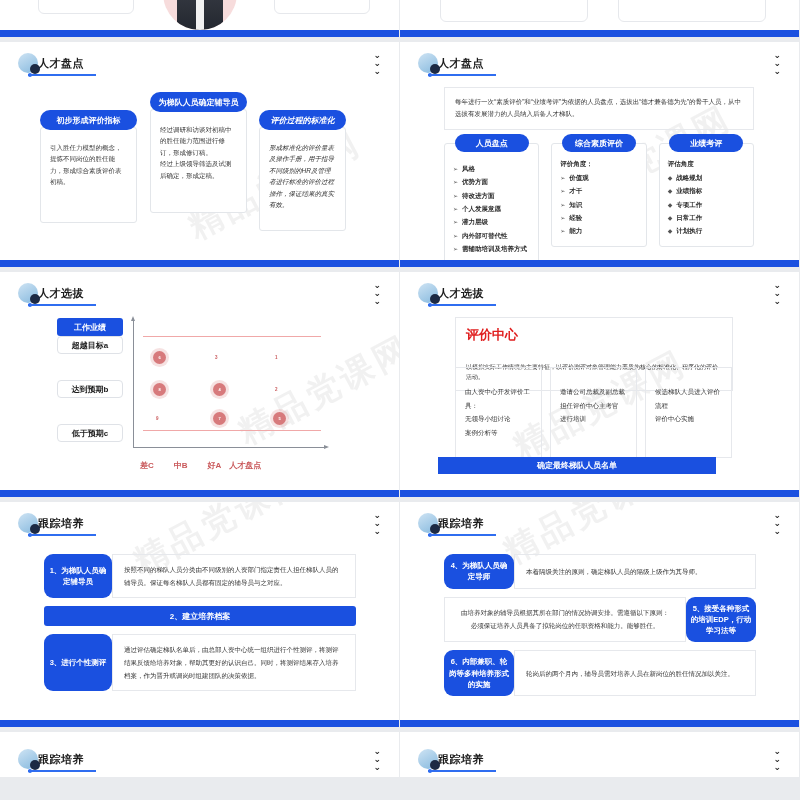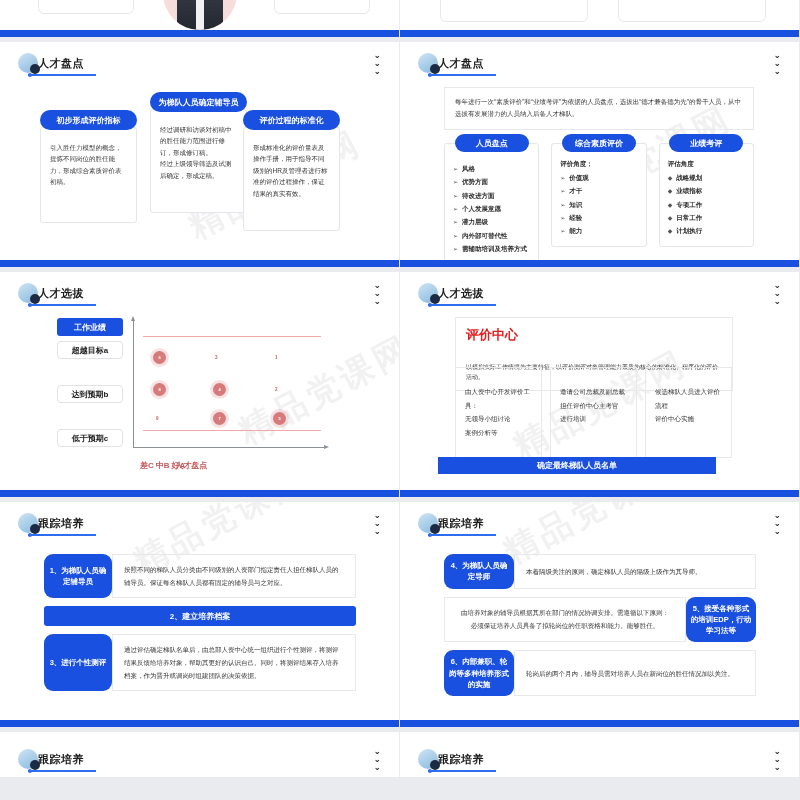--- a/index.html
+++ b/index.html
@@ -64,21 +64,21 @@
   }
   .card {
     border: 1px solid #e3e6ea; border-radius: 3px; background: #fff;
   }
   .body-txt { color: #333; line-height: 1.75; }
 
   
   .s1 .col { position: absolute; }
   .s1 .c1 { left: 40px; top: 68px; width: 97px; }
   .s1 .c2 { left: 150px; top: 50px; width: 97px; }
-  .s1 .c3 { left: 243px; top: 68px; width: 97px; }
+  .s1 .c3 { left: 259px; top: 68px; width: 87px; font-style: italic; }
   .s1 .pill { height: 20px; font-size: 8px; position: relative; z-index: 2; }
   .s1 .card { margin-top: -3px; padding: 14px 9px 8px; font-size: 6.5px; min-height: 96px; }
   .s1 .c2 .card { min-height: 104px; }
   .s1 .c3 .card { min-height: 104px; }
 
   
   .s2 .intro {
     position: absolute; left: 44px; top: 45px; width: 310px;
     border: 1px solid #e6e8ec; padding: 8px 10px; font-size: 6.5px;
     line-height: 1.9; color: #333;
@@ -122,21 +122,21 @@
     color: #fff; font-size: 4px; display: flex; align-items: center;
     justify-content: center; font-weight: bold;
     box-shadow: 0 0 0 3px rgba(215,122,124,.22);
   }
   .s3 .lbl {
     position: absolute; color: #c9585a; font-size: 4.5px; font-weight: bold;
   }
   .s3 .xlabs {
     position: absolute; left: 140px; top: 188px; width: 195px;
     color: #c9585a; font-size: 8px; font-weight: bold;
-    display: flex; gap: 2px;
+    display: flex; gap: 20px;
   }
 
   
   .s4 .top {
     position: absolute; left: 55px; top: 45px; width: 278px;
     border: 1px solid #e6e8ec; padding: 8px 10px;
   }
   .s4 .top h4 { color: #e02020; font-size: 13px; margin-bottom: 18px; }
   .s4 .top p { font-size: 6px; color: #333; line-height: 1.7; }
   .s4 .cols { position: absolute; left: 55px; top: 95px; width: 278px; display: flex; gap: 8px; }
@@ -323,21 +323,21 @@
     </div>
     <div class="chev">
       <span>⌄</span>
       <span>⌄</span>
       <span>⌄</span>
     </div>
     <div class="wm" style="left:230px; top:95px;">精品党课网</div>
 
     <div class="ylabs">
       <div class="pill">工作业绩</div>
-      <div class="ybox" style="margin-top:5px;">超越目标a</div>
+      <div class="ybox" style="">超越目标a</div>
       <div class="ybox" style="margin-top:26px;">达到预期b</div>
       <div class="ybox" style="margin-top:26px;">低于预期c</div>
     </div>
 
     <div class="plot">
       <div class="axisY"></div>
       <div class="axisX"></div>
       <div class="hline" style="top:16px;"></div>
       <div class="hline" style="top:110px;"></div>
 

